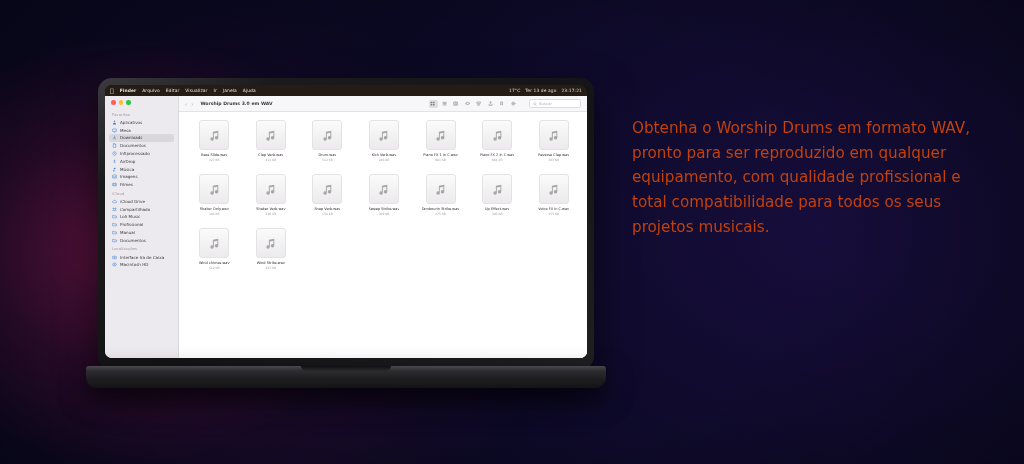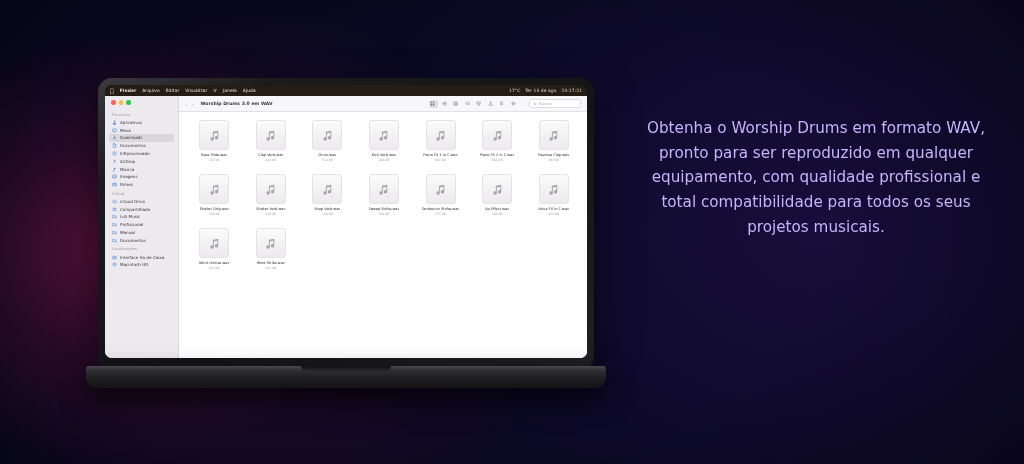--- a/index.html
+++ b/index.html
@@ -168,23 +168,22 @@
     color: #8c4dff;
     letter-spacing: -0.5px;
     text-shadow: 0 0 18px rgba(120,60,255,0.35);
   }
   .headline .accent { color: #ff4631; }
   .body-copy {
     margin-top: 20px;
     font-family: "DejaVu Sans", sans-serif;
     font-size: 15.2px;
     line-height: 1.62;
-    color: #c4b5fd;
+    color: #c2410c;
     max-width: 368px;
-    text-align: center;
   }
 </style>
 </head>
 <body>
 
 <div class="stage">
   <div class="bg-base"></div>
   <div class="bg-vignette"></div>
 
   <div class="laptop">

